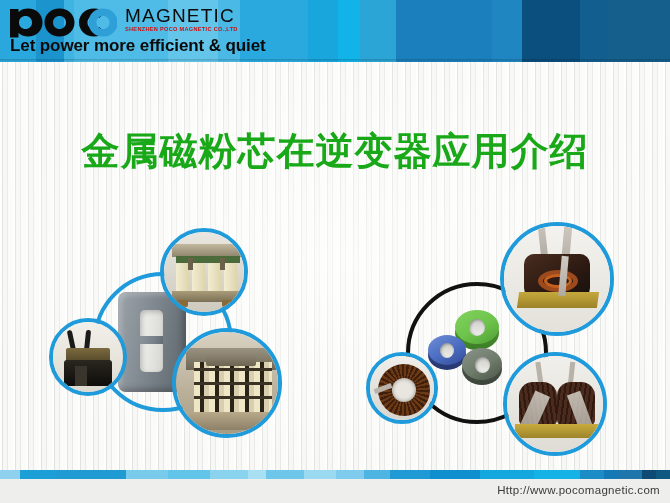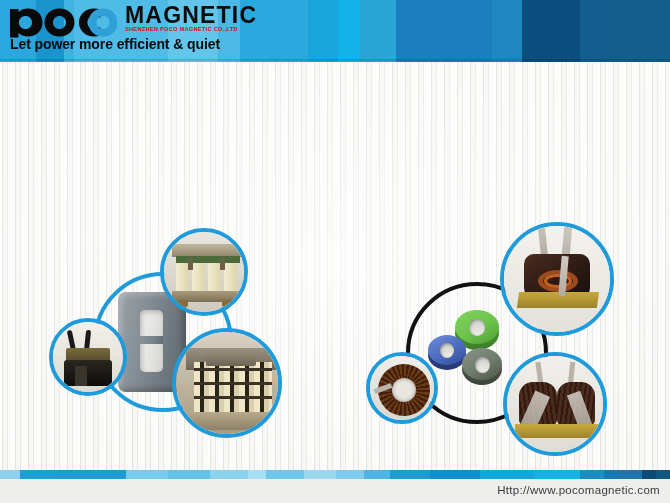--- a/index.html
+++ b/index.html
@@ -35,35 +35,35 @@
   
   .header{position:absolute;left:0;top:0;width:670px;height:62px;overflow:hidden;background:#1d9fd4;}
   .band{position:absolute;top:0;height:62px;}
   .header-shadow{position:absolute;left:0;bottom:0;width:670px;height:3px;
     background:linear-gradient(180deg,rgba(0,0,0,0.18),rgba(0,0,0,0));}
 
   .logo{position:absolute;left:9px;top:4px;width:250px;height:56px;}
   .poco-mark{position:absolute;left:0;top:1px;width:108px;height:33px;}
   .magnetic-block{position:absolute;left:116px;top:2px;width:130px;}
   .magnetic-word{
-    font-size:23px;font-weight:bold;letter-spacing:1.2px;color:#0b0b0b;
+    font-size:19px;font-weight:normal;letter-spacing:1.2px;color:#0b0b0b;
     line-height:19px;font-family:"Liberation Sans",sans-serif;
   }
   .cn-name{
     font-size:13.5px;font-weight:bold;color:#cc1111;line-height:14px;margin-top:1px;
     letter-spacing:0px;font-family:"DejaVu Sans","Liberation Sans",sans-serif;
     -webkit-text-stroke:0.2px #cc1111;
   }
   .en-name{
     font-size:5.6px;font-weight:bold;color:#cc1111;letter-spacing:0.3px;
     line-height:7px;margin-top:1px;font-family:"Liberation Sans",sans-serif;
   }
   .tagline{
     position:absolute;left:10px;top:36px;
-    font-size:14px;font-weight:bold;color:#0a0a0a;letter-spacing:-0.1px;
+    font-size:17px;font-weight:bold;color:#0a0a0a;letter-spacing:-0.1px;
     font-family:"Liberation Sans",sans-serif;white-space:nowrap;
   }
 
   
   .title{
     position:absolute;left:0;top:126px;width:670px;text-align:center;
     font-family:"DejaVu Sans","Liberation Sans",sans-serif;
     font-size:38px;font-weight:bold;color:#18a818;letter-spacing:1px;
     white-space:nowrap;
   }
@@ -167,20 +167,21 @@
 
       <div class="magnetic-block">
         <div class="magnetic-word">MAGNETIC</div>
         <div class="en-name">SHENZHEN POCO MAGNETIC CO.,LTD</div>
       </div>
     </div>
 
     <div class="tagline">Let power more efficient &amp; quiet</div>
   </div>
 
+  <div class="title">金属磁粉芯在逆变器应用介绍</div>
 
   <div>
 
     <div class="connector" style="left:93px;top:272px;width:132px;height:132px;"></div>
 
     <div class="ccore" style="left:118px;top:292px;width:68px;height:100px;">
       <div class="outer"></div>
       <div class="window" style="left:22px;top:18px;width:23px;height:62px;"></div>
       <div class="mid" style="left:22px;top:44px;width:23px;height:8px;"></div>
     </div>

